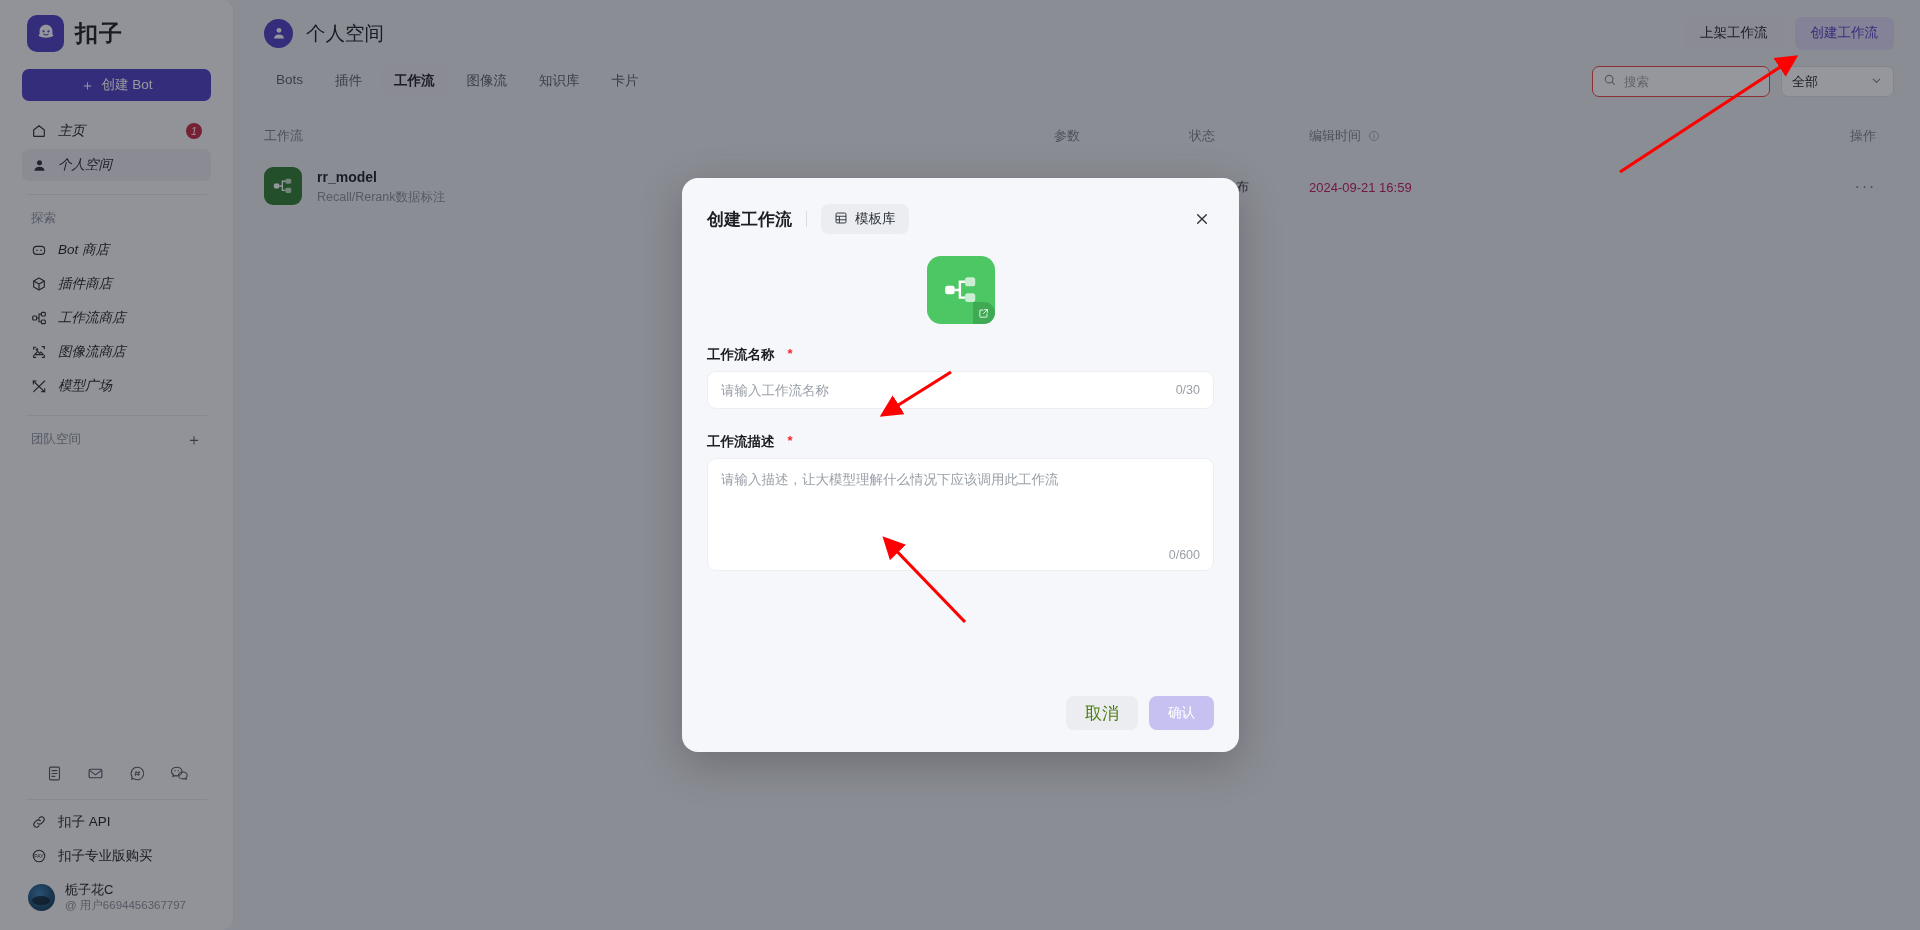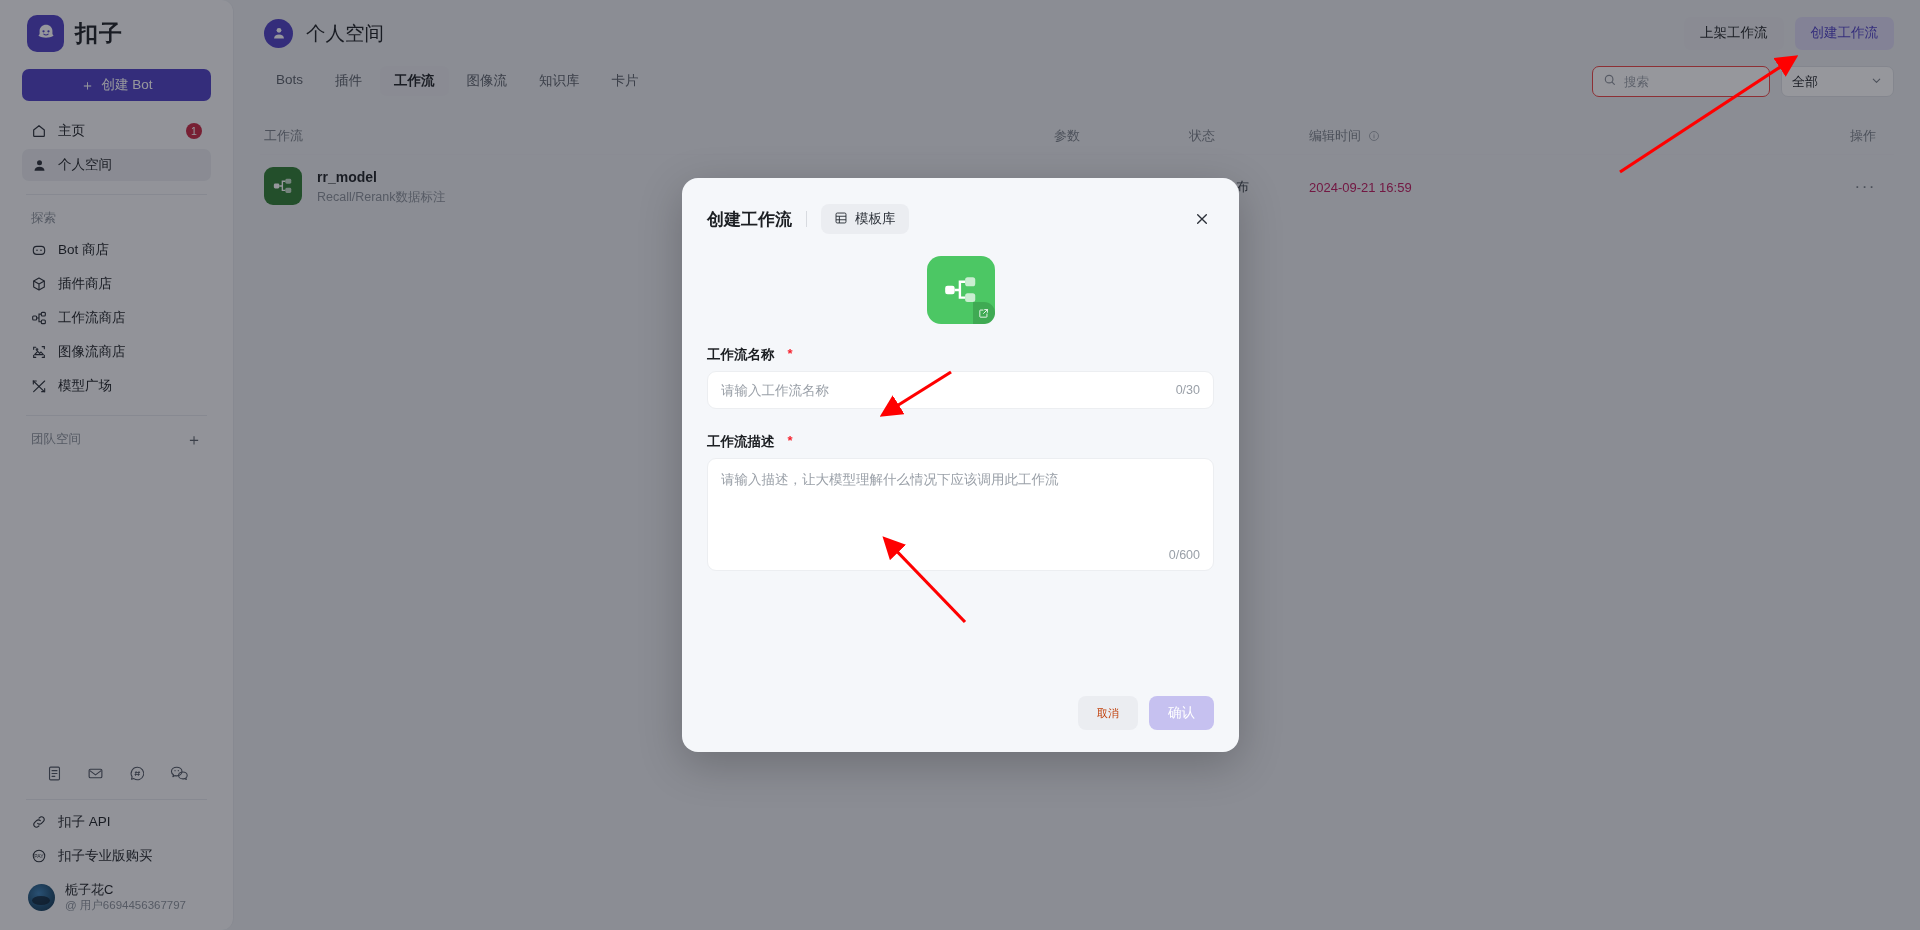--- a/index.html
+++ b/index.html
@@ -42,21 +42,21 @@
 
   .create-bot-btn {
     height: 32px; margin-top: 3px;
     background: #4d3fc4; color: #fff;
     border-radius: 7px; border: none;
     display: flex; align-items: center; justify-content: center; gap: 7px;
     font-size: 13.5px; font-family: inherit; cursor: pointer;
   }
   .plus-glyph { font-size: 14px; line-height: 1; }
 
-  .nav-block { margin-top: 14px; }
+  .nav-block { margin-top: 14px; font-style: italic; }
   .nav-item {
     display: flex; align-items: center; gap: 11px;
     height: 32px; padding: 0 9px; border-radius: 7px;
     font-size: 13.5px; color: #1c1f23; cursor: pointer;
     position: relative; margin-bottom: 2px;
   }
   .nav-item.active { background: #e9eaee; }
   .nav-item .ico { width: 16px; height: 16px; display: inline-flex; align-items: center; justify-content: center; flex: none; }
   .nav-item .ico svg { display: block; }
   .nav-badge {
@@ -274,22 +274,22 @@
     color: #1c1f23; line-height: 1.5;
   }
   .textarea-wrap textarea::placeholder { color: #9aa0a8; }
   .counter-right { text-align: right; }
 
   .modal-footer {
     margin-top: auto; display: flex; justify-content: flex-end; gap: 11px;
   }
   .btn-cancel {
     height: 34px; padding: 0 19px; border-radius: 8px;
-    background: #ebedf1; color: #c2410c; border: none;
-    font-size: 11px; font-family: inherit; cursor: pointer;
+    background: #ebedf1; color: #4d7c0f; border: none;
+    font-size: 17px; font-family: inherit; cursor: pointer;
   }
   .btn-confirm {
     height: 34px; padding: 0 19px; border-radius: 8px;
     background: #c6c1f0; color: #fff; border: none;
     font-size: 13.5px; font-family: inherit; cursor: default;
   }
 
   
   .annotations {
     position: absolute; inset: 0; z-index: 90; pointer-events: none;

